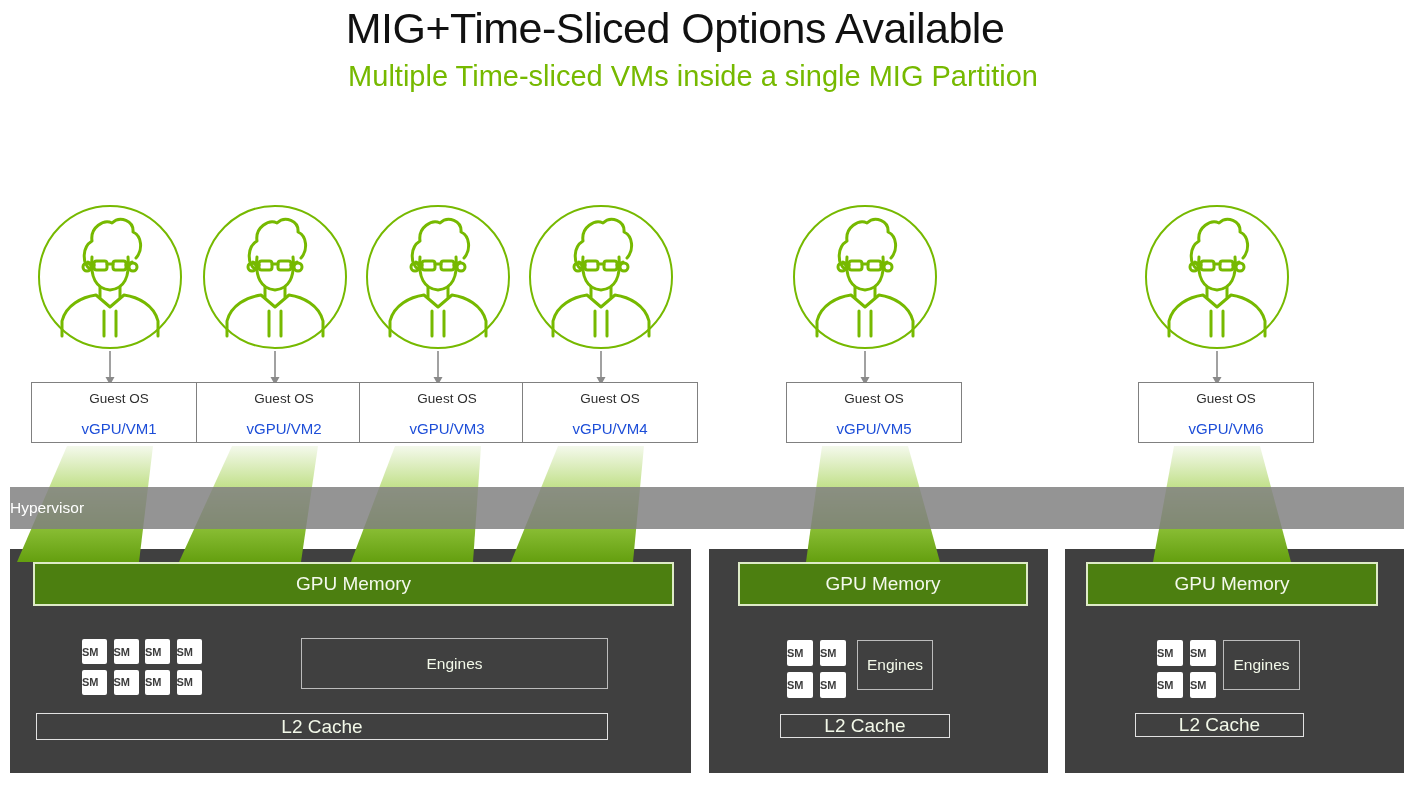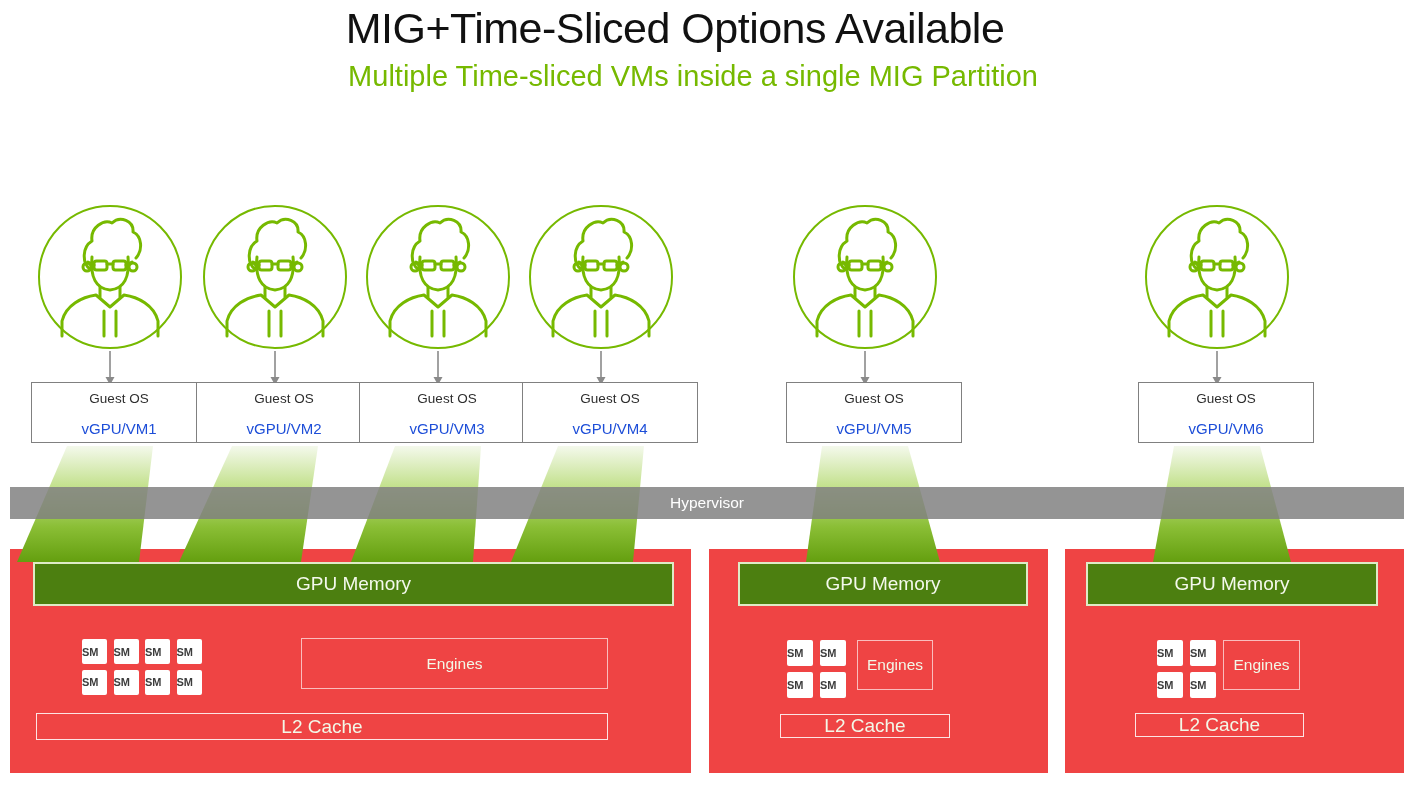--- a/index.html
+++ b/index.html
@@ -12,26 +12,26 @@
 
   
   .vm-group{position:absolute;width:160px;height:245px;}
   .vm-group svg{position:absolute;left:0;top:0;}
   .guest-box{position:absolute;left:1px;top:177px;width:176px;height:61px;
              background:#ffffff;border:1.5px solid #808080;text-align:center;}
   .guest-os{display:block;margin-top:8px;font-size:13.5px;color:#2e2e2e;}
   .vm-name{display:block;margin-top:14px;font-size:15px;color:#1d4ed8;}
 
   
-  .hypervisor{position:absolute;left:10px;top:487px;width:1394px;height:32px;
-              background:rgba(128,128,128,0.84);display:flex;align-items:center;justify-content:center;}
+  .hypervisor{position:absolute;left:10px;top:487px;width:1394px;height:42px;
+              background:rgba(128,128,128,0.84);display:flex;align-items:center;}
   .hypervisor span{color:#ffffff;font-size:15.5px;}
 
   
-  .partition{position:absolute;top:549px;height:224px;background:#ef4444;}
+  .partition{position:absolute;top:549px;height:224px;background:#404040;}
   .mem-bar{position:absolute;background:#4c7f10;border:2px solid rgba(238,247,220,0.9);
            display:flex;align-items:center;justify-content:center;}
   .mem-bar span{color:#f4f9ec;font-size:19px;}
   .sm-block{position:absolute;width:25px;height:25px;background:#ffffff;border-radius:2px;
             display:flex;align-items:center;justify-content:flex-start;}
   .sm-block span{font-size:11px;font-weight:bold;color:#3d3d3d;}
   .engines-box{position:absolute;border:1.5px solid rgba(255,255,255,0.65);
                display:flex;align-items:center;justify-content:center;}
   .engines-box span{color:#f2f8e8;font-size:15.5px;}
   .l2-box{position:absolute;border:1.5px solid rgba(255,255,255,0.85);

